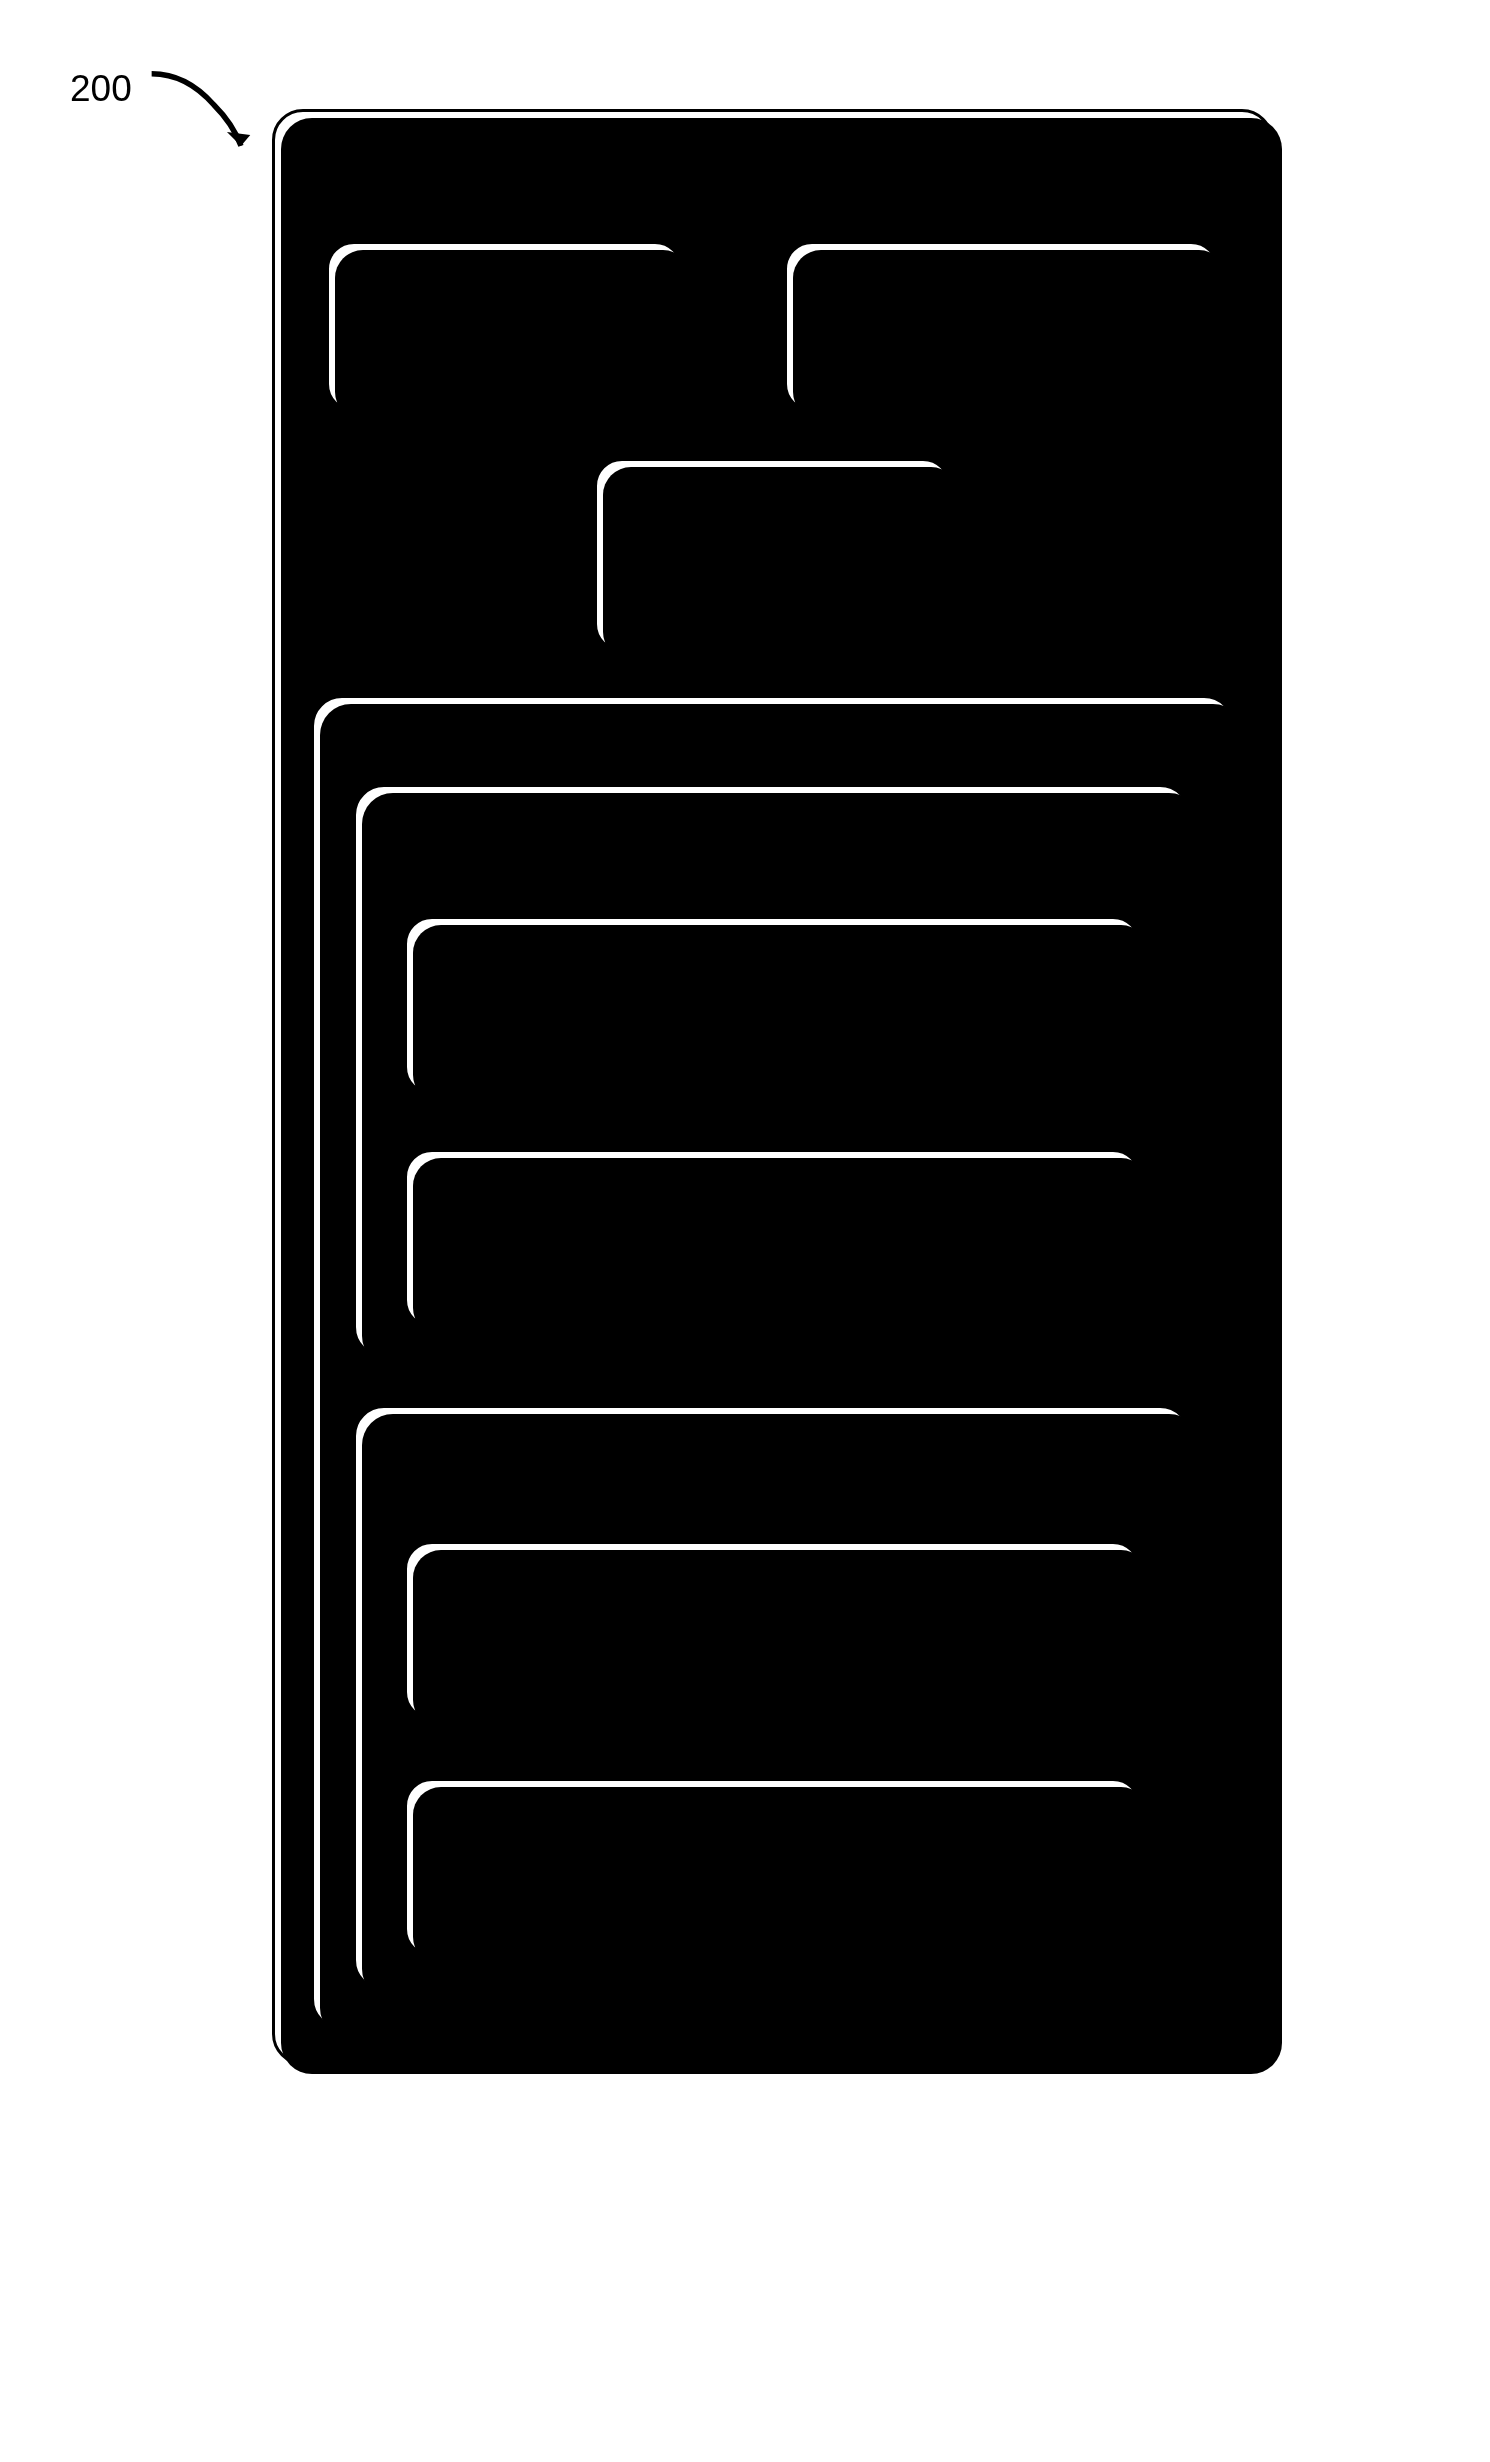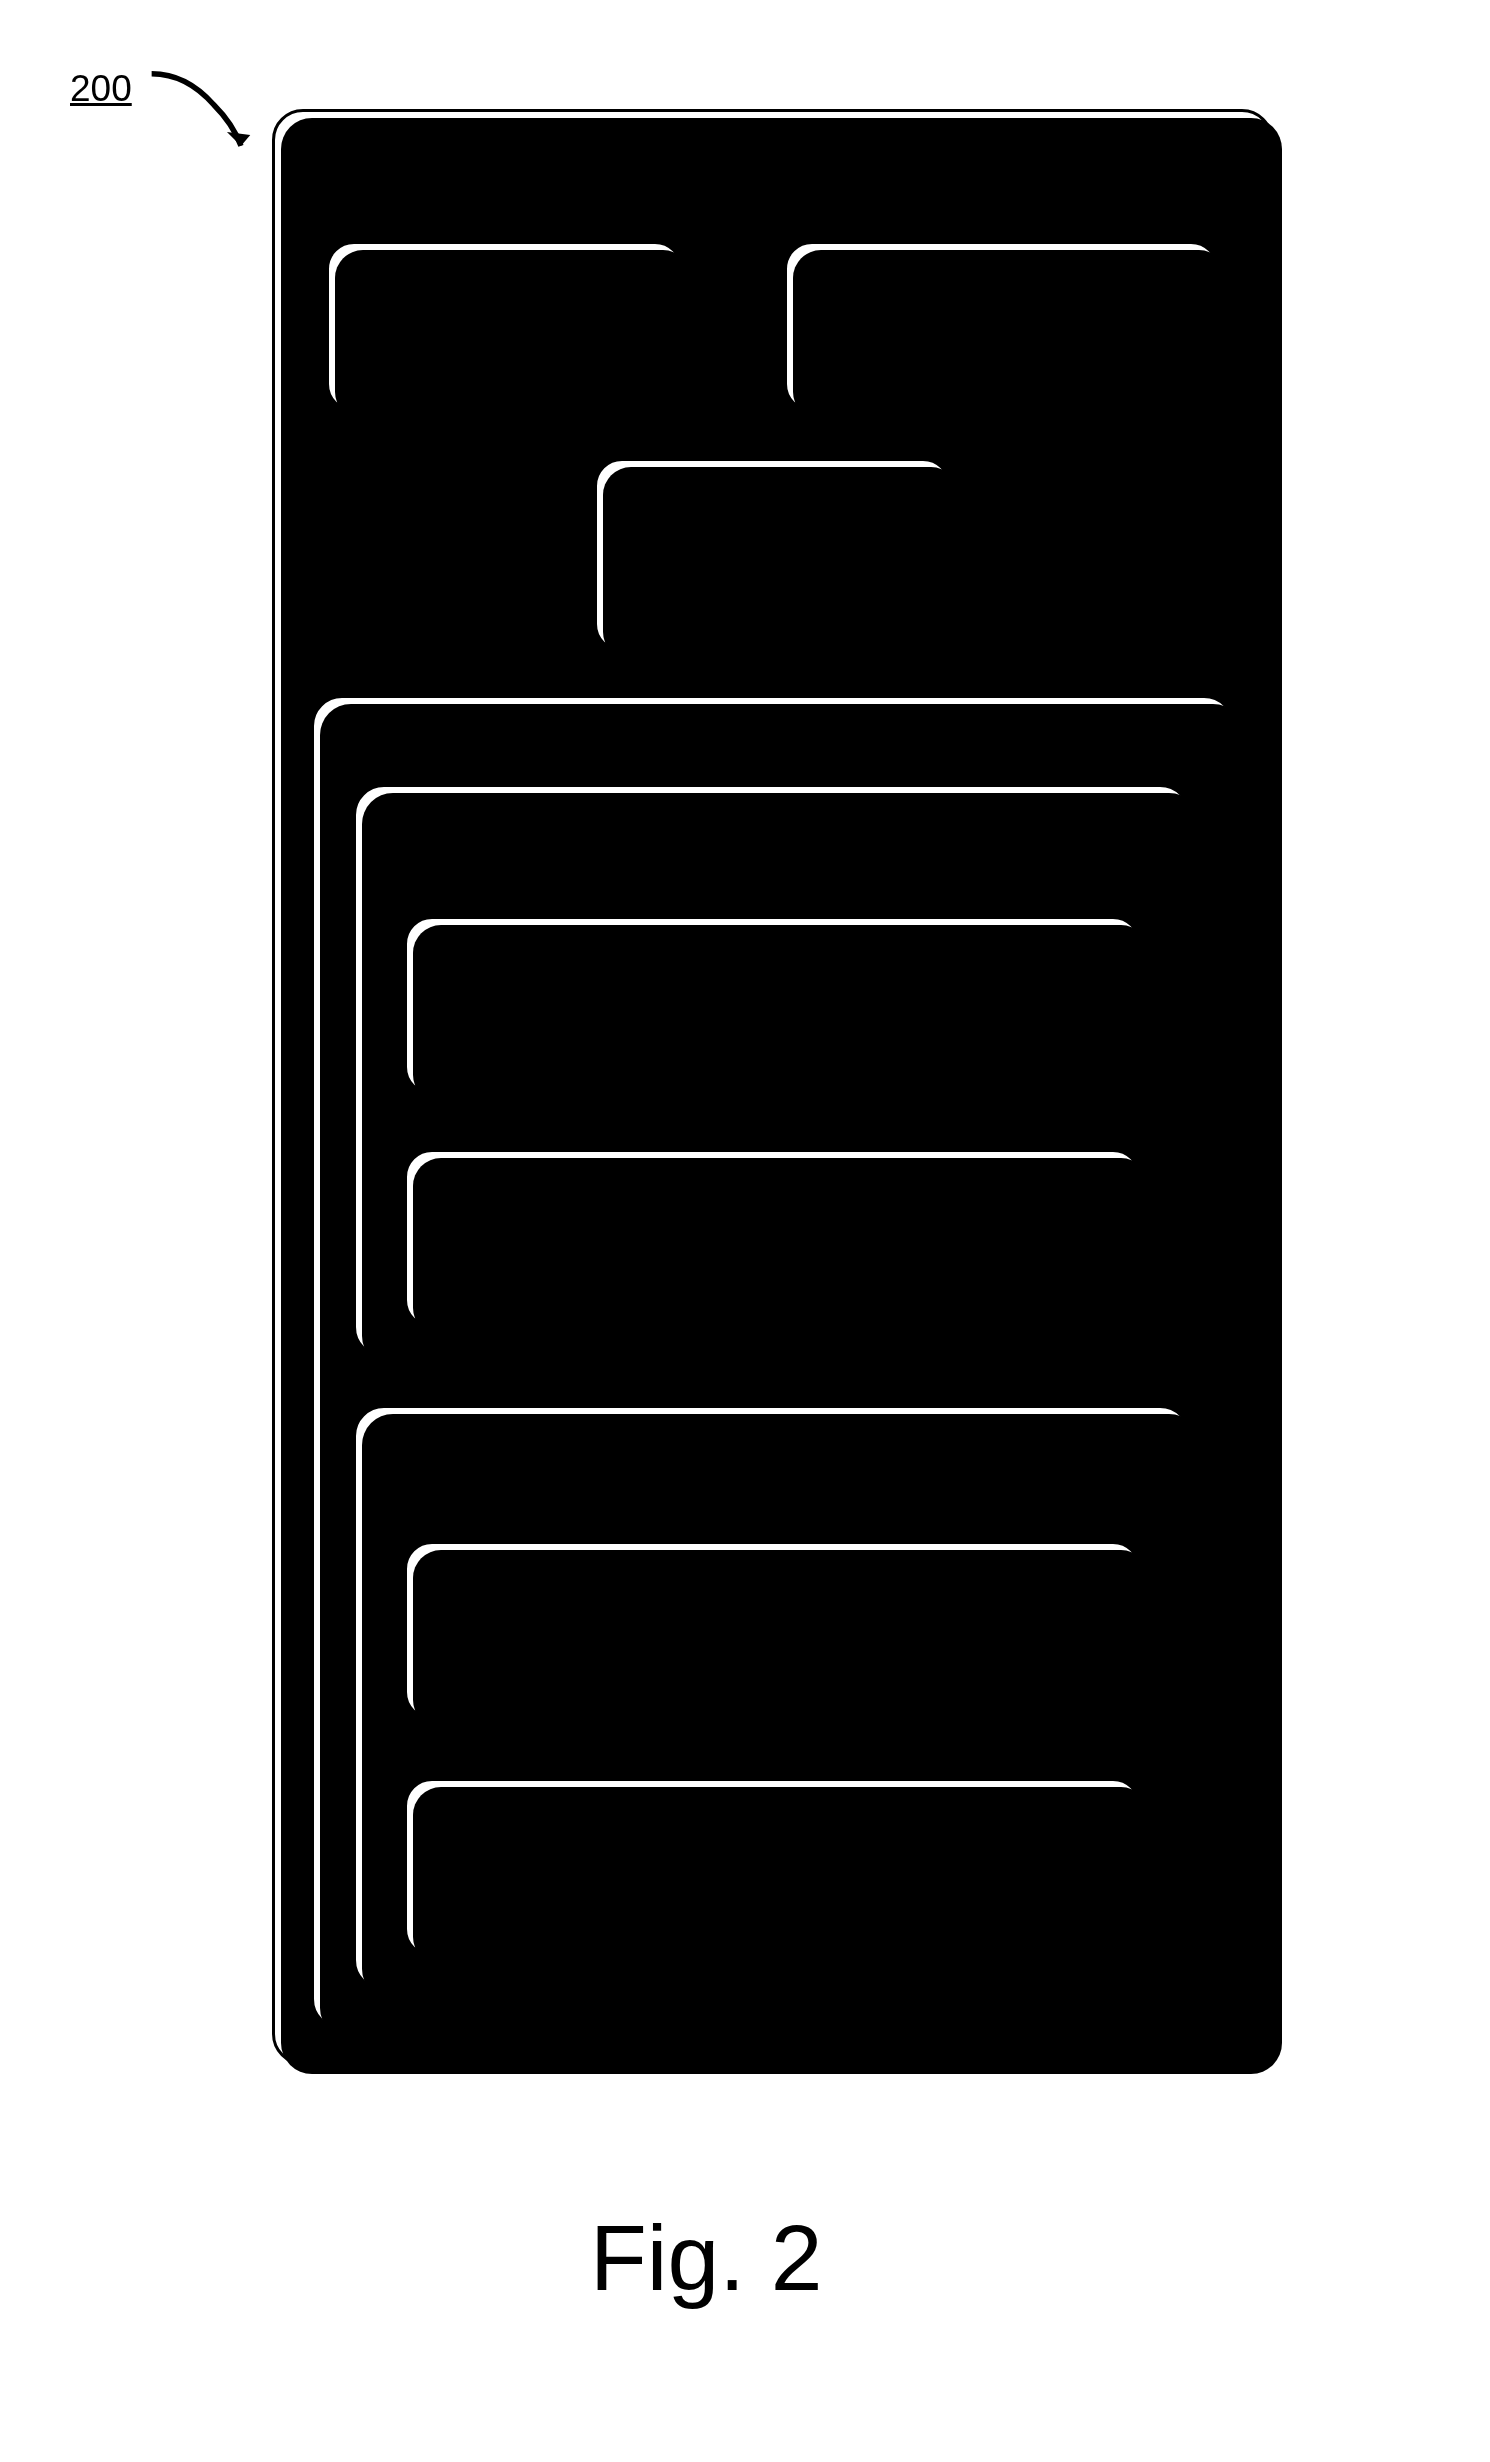--- a/index.html
+++ b/index.html
@@ -16,21 +16,20 @@
     position: absolute;
     left: 0;
     top: 0;
     width: 1490px;
     height: 2462px;
   }
   .ref-label {
     position: absolute;
     font-size: 37px;
     font-weight: 400;
-    text-decoration: underline;
   }
   
   .shadow-box {
     position: absolute;
     background: #fff;
     border: 3.1px solid #000;
     border-radius: 31px;
   }
   .shadow-box::before {
     content: "";
@@ -181,16 +180,15 @@
     </div>
   </div>
 
   <div class="shadow-box-sm z4" style="left:404px; top:1778px; width:737px; height:179px;">
     <div class="box-content" style="top:39px;">
       <div class="title-line">Other Program Data</div>
       <div class="title-line"><span class="num">218</span></div>
     </div>
   </div>
 
-  <div class="fig-caption" style="left:590px; top:2205px;">Fig. 2</div>
 
 </div>
 
 
 </body></html>

